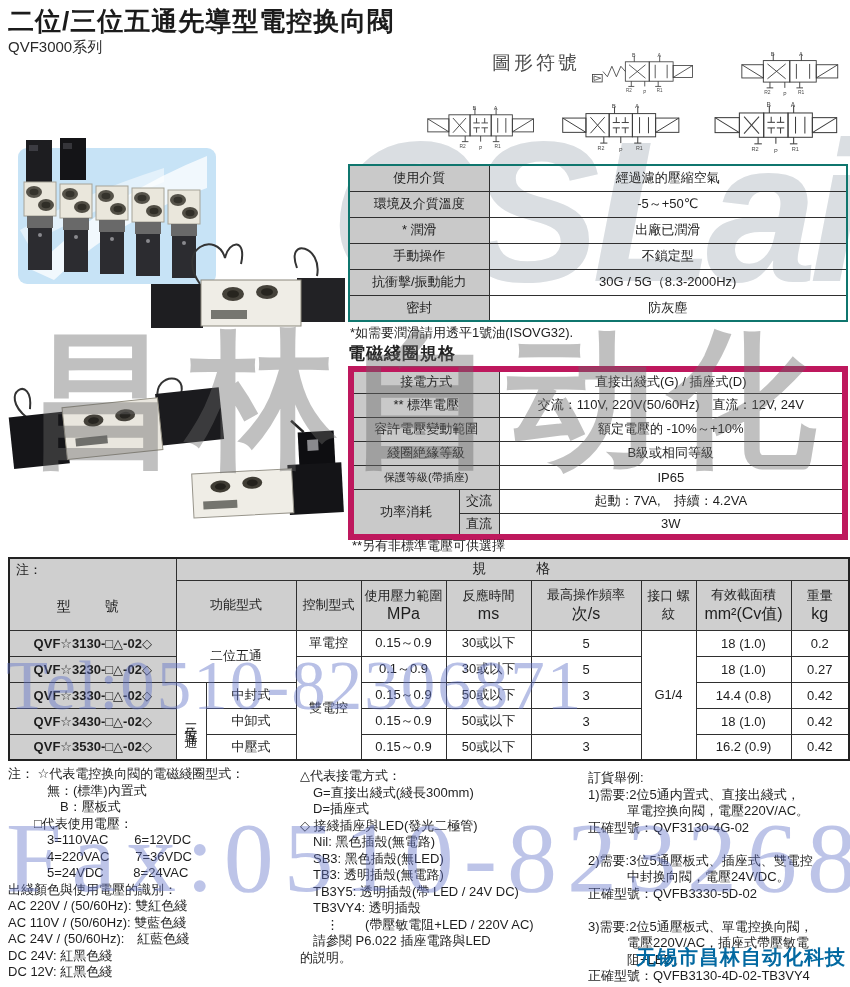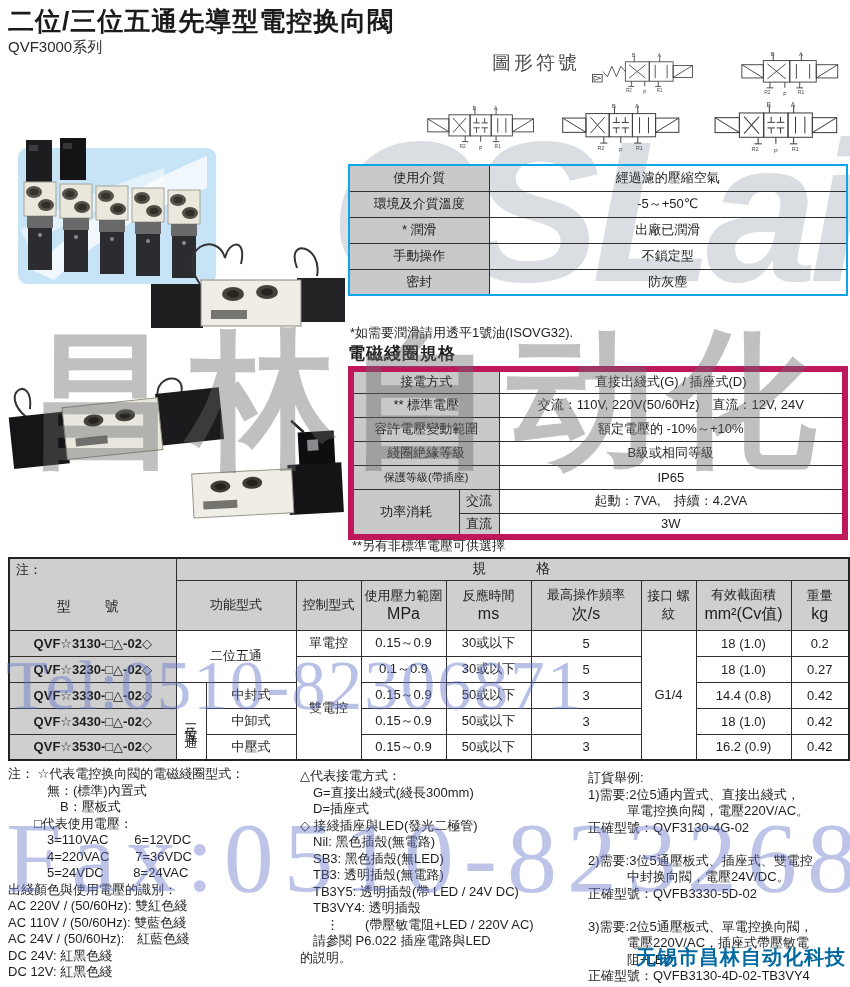--- a/index.html
+++ b/index.html
@@ -18,21 +18,21 @@
           font-family:"Liberation Serif","DejaVu Serif",serif;font-size:100px;letter-spacing:10px;
           color:rgba(98,115,200,0.42);}
   
   .title{position:absolute;left:8px;top:4px;z-index:1;font-size:26px;font-weight:bold;color:#1b1b1b;letter-spacing:1px;}
   .series{position:absolute;left:8px;top:38px;z-index:1;font-size:15px;color:#2a2a2a;text-align:center;}
   .symbols-label{position:absolute;left:492px;top:50px;z-index:1;font-size:19px;color:#4c4c4c;letter-spacing:3px;}
   .vsym{position:absolute;z-index:1;}
   
   table{border-collapse:collapse;position:absolute;z-index:1;table-layout:fixed;}
   td{border:1px solid #2f2f2f;font-size:13px;text-align:center;padding:0 3px;color:#1e1e1e;overflow:hidden;}
-  .t1{left:348px;top:164px;width:500px;border:2px solid #0ea5e9;}
+  .t1{left:348px;top:164px;width:500px;border:2px solid #0f766e;}
   .t1 tr{height:26px;}
   .t2{left:348px;top:366px;width:500px;border:6px solid #be185d;}
   .t2 tr{height:24px;}
   .lab{background:#c9c9c9;}
   .small-paren{font-size:11px;margin-left:10px;}
   .footnote1{position:absolute;left:350px;top:324px;z-index:1;font-size:13px;}
   .coil-title{position:absolute;left:348px;top:342px;z-index:1;font-size:17px;font-weight:bold;color:#222;letter-spacing:1px;}
   .footnote2{position:absolute;left:352px;top:537px;z-index:1;font-size:13px;}
   
   .t3{left:8px;top:557px;width:840px;border:2px solid #222;}
@@ -303,20 +303,24 @@
         </tr>
     <tr>
           <td class="lab">* 潤滑</td>
           <td>出廠已潤滑</td>
         </tr>
     <tr>
           <td class="lab">手動操作</td>
           <td>不鎖定型</td>
         </tr>
     <tr>
+          <td class="lab">抗衝擊/振動能力</td>
+          <td>30G / 5G（8.3-2000Hz)</td>
+        </tr>
+    <tr>
           <td class="lab">密封</td>
           <td>防灰塵</td>
         </tr>
   </tbody>
     </table>
   <div class="footnote1">*如需要潤滑請用透平1號油(ISOVG32).</div>
 
   <div class="coil-title">電磁綫圈規格</div>
   <table class="t2">
     <colgroup>

